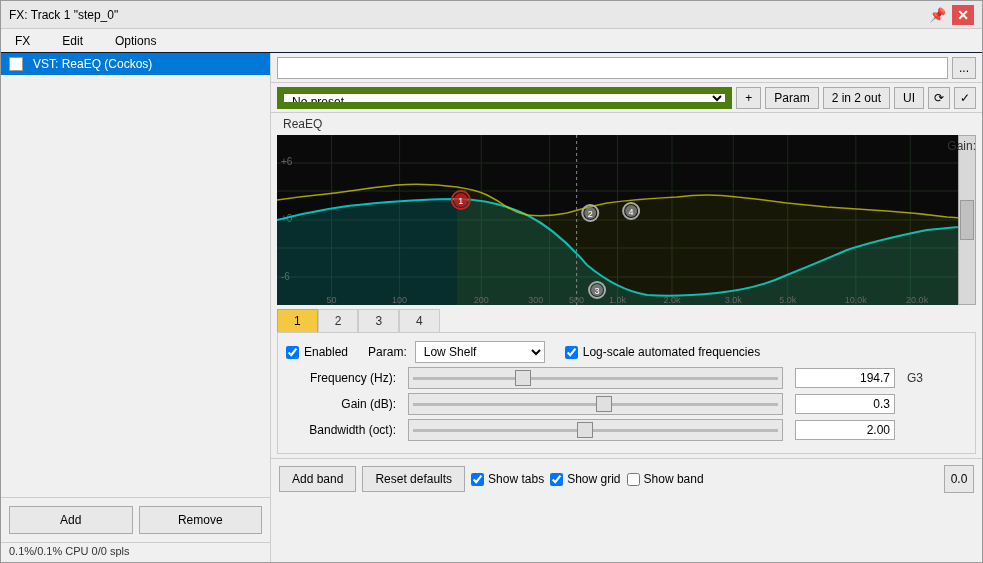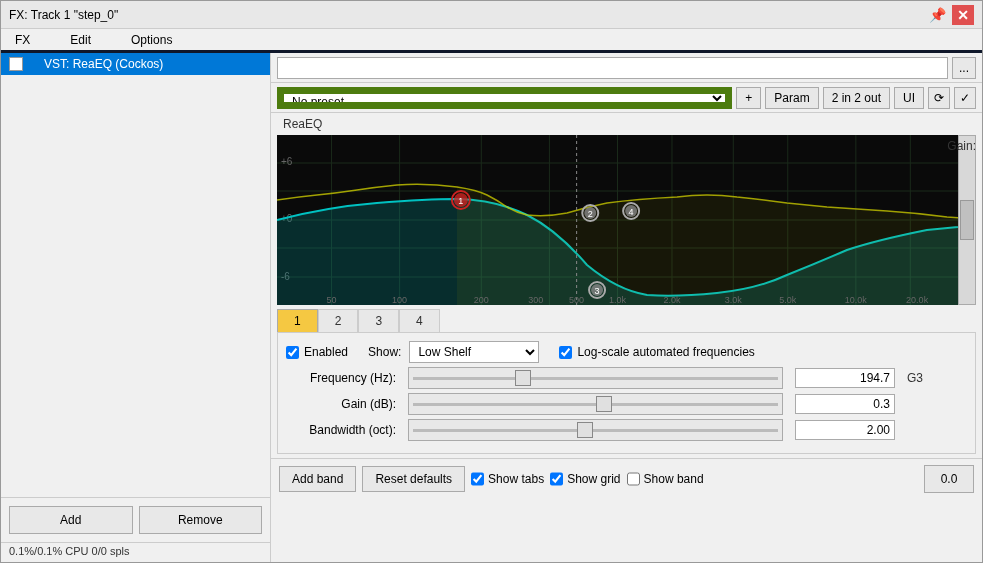--- a/index.html
+++ b/index.html
@@ -50,24 +50,24 @@
       background: #e05050;
       border: none;
       cursor: pointer;
       color: white;
       font-size: 14px;
       font-weight: bold;
       display: flex; align-items: center; justify-content: center;
     }
     .menu-bar {
       background: #f0f0f0;
-      border-bottom: 3px solid #0f172a;
+      border-bottom: 1px solid #0f172a;
       padding: 2px 8px;
       display: flex;
-      gap: 28px;
+      gap: 20px;
       height: 24px;
       align-items: center;
     }
     .menu-item {
       cursor: pointer;
       padding: 2px 6px;
       font-size: 12px;
     }
     .main-content {
       display: flex;
@@ -83,21 +83,21 @@
     }
     .sidebar-list {
       flex: 1;
       overflow-y: auto;
     }
     .sidebar-item {
       display: flex;
       align-items: center;
       padding: 4px 8px;
       cursor: pointer;
-      gap: 21px;
+      gap: 10px;
     }
     .sidebar-item.selected {
       background: #0078d7;
       color: white;
     }
     .checkbox-icon {
       width: 14px; height: 14px;
       border: 1px solid #999;
       background: white;
       display: flex; align-items: center; justify-content: center;
@@ -297,26 +297,27 @@
     .bottom-btn {
       height: 26px;
       background: #e8e8e8;
       border: 1px solid #aaa;
       cursor: pointer;
       font-size: 12px;
       padding: 0 12px;
     }
     .check-option {
       display: flex;
+      align-items: center;
       gap: 4px;
       font-size: 12px;
     }
     .gain-display {
       height: 28px;
-      width: 50px;
+      width: 30px;
       background: #e8e8e8;
       border: 1px solid #aaa;
       display: flex;
       align-items: center;
       justify-content: center;
       font-size: 12px;
       margin-left: auto;
     }
     .eq-wrapper {
       position: relative;
@@ -469,21 +470,21 @@
         <div class="band-tab">4</div>
       </div>
 
       <div class="eq-controls">
 
         <div class="controls-row">
           <label class="check-label">
             <input type="checkbox" checked="" style="">
             <span>Enabled</span>
           </label>
-          <span style="margin-left:12px;">Show:</span>
+          <span style="margin-left:12px;">Param:</span>
           <select class="type-select">
             <option>Low Shelf</option>
             <option>High Shelf</option>
             <option>Band</option>
             <option>Low Pass</option>
             <option>High Pass</option>
             <option>All Pass</option>
             <option>Notch</option>
           </select>
           <label class="check-label" style="margin-left:12px;">

